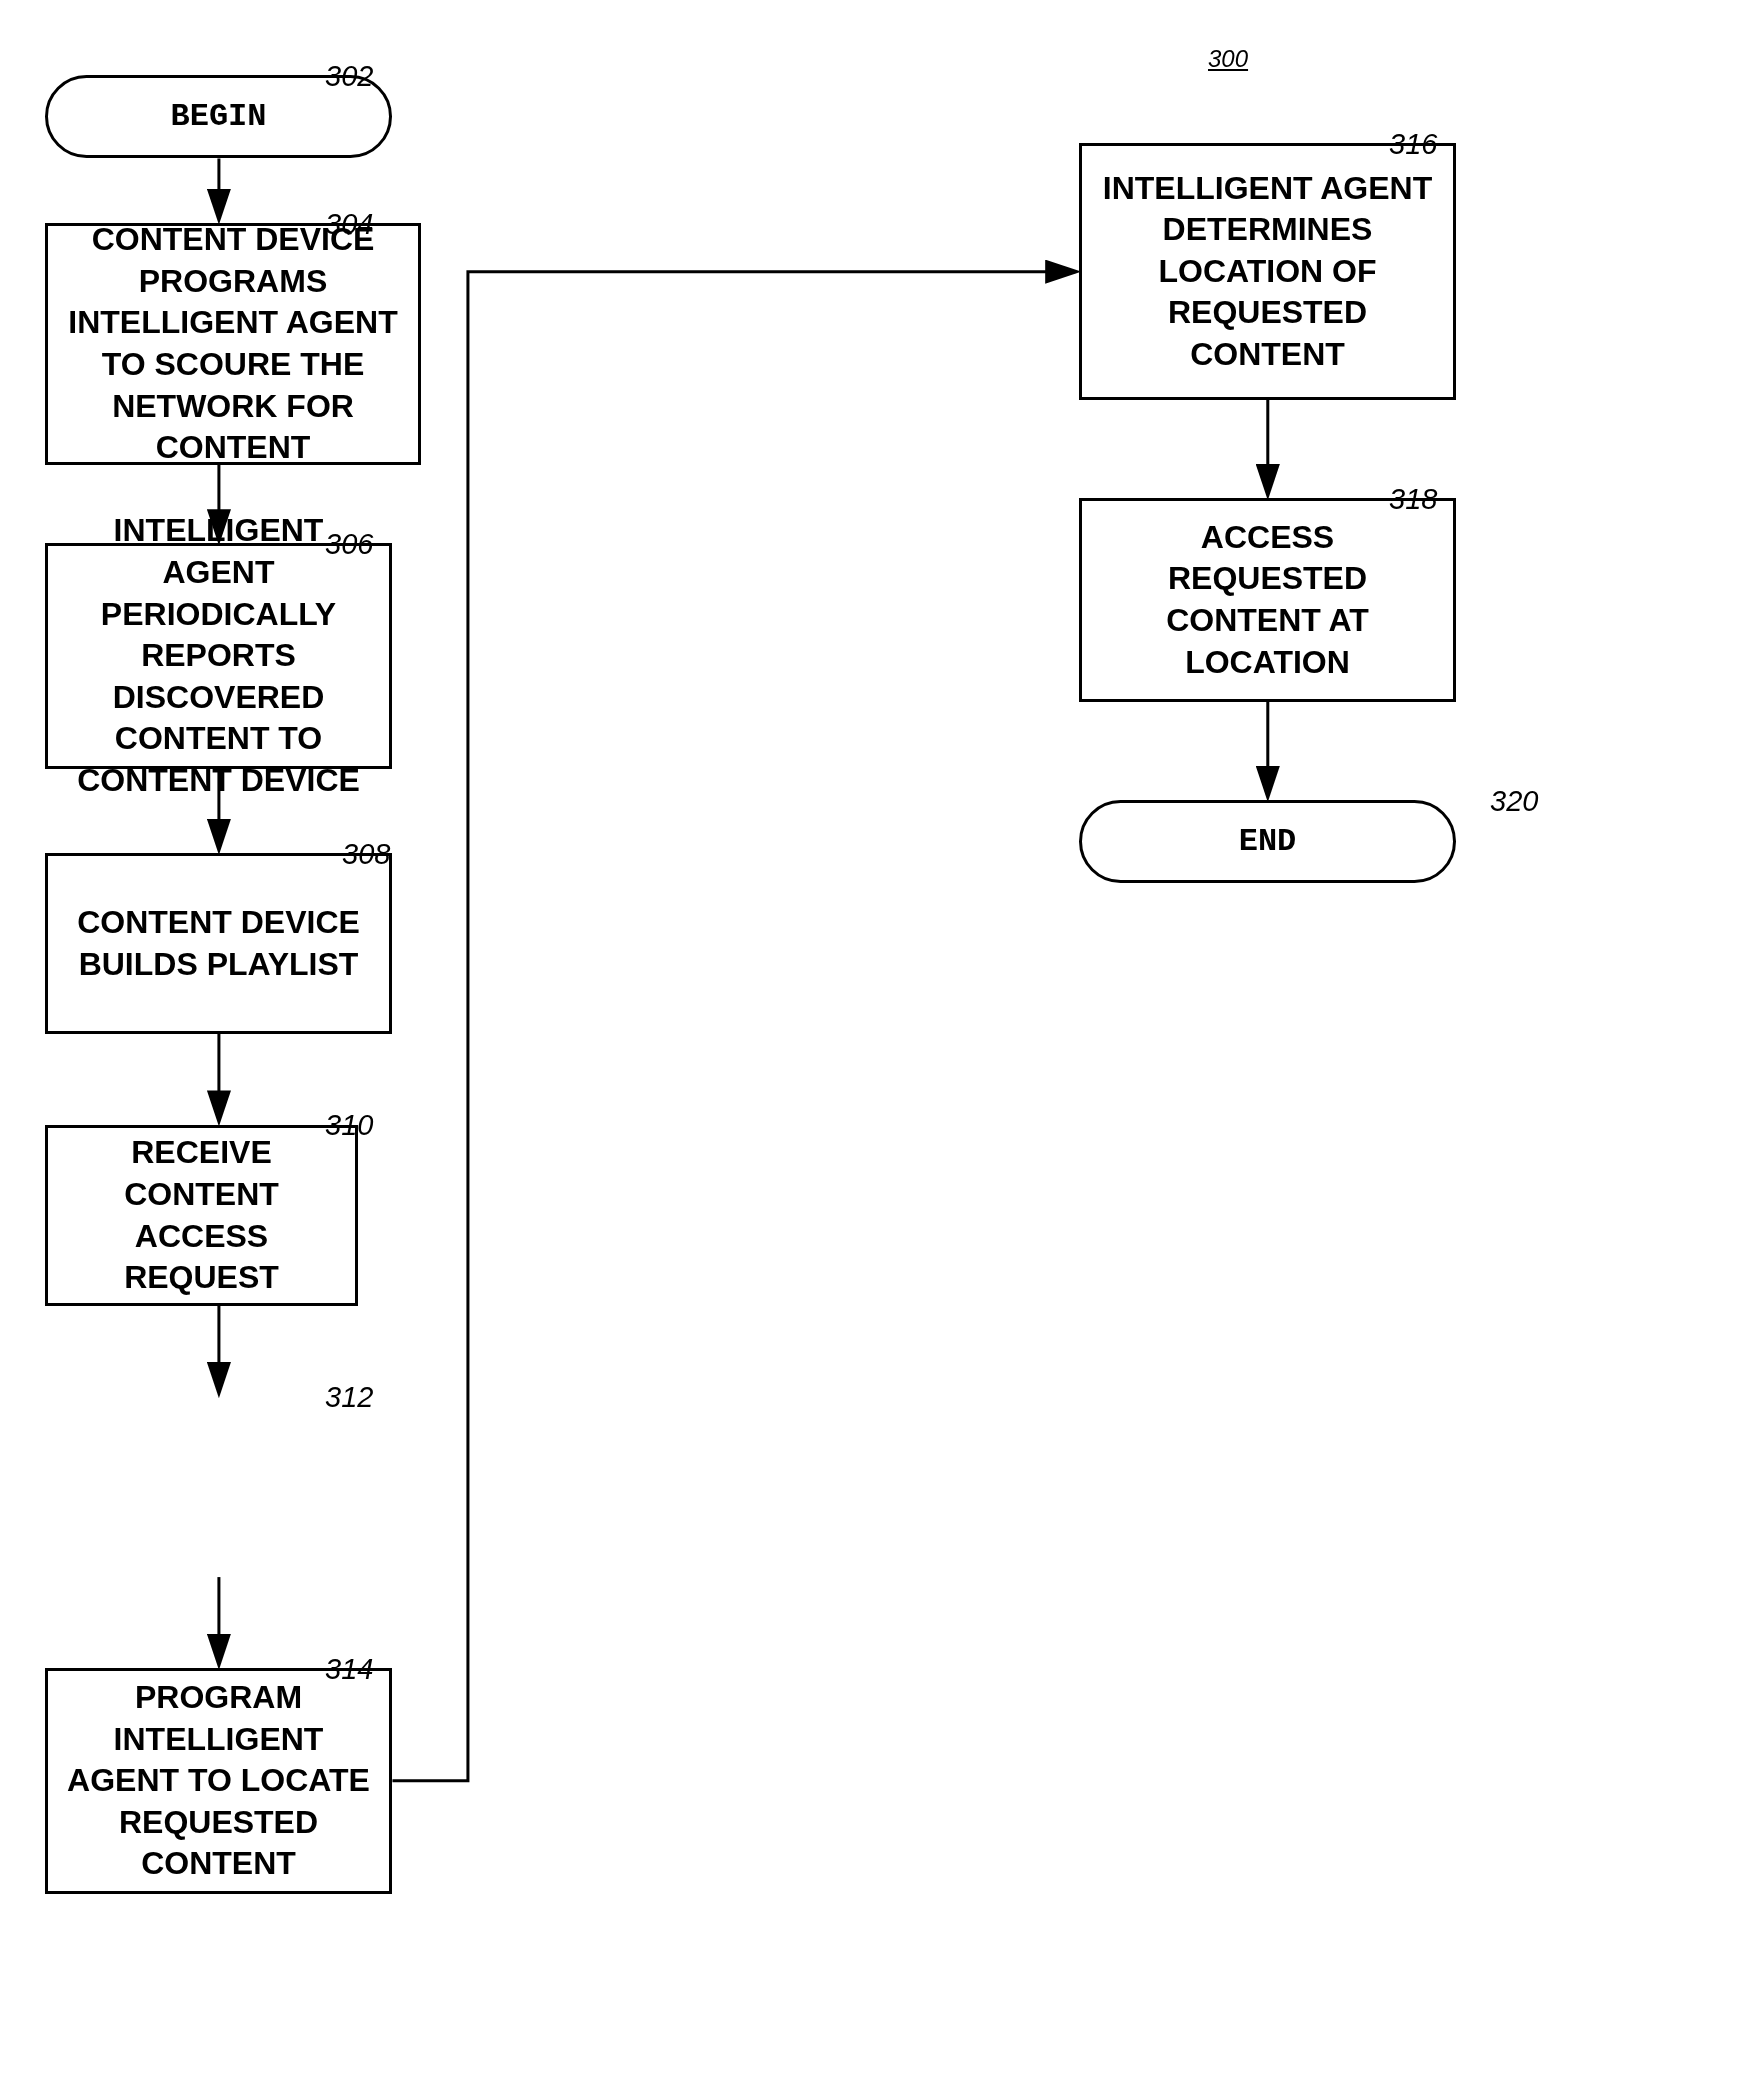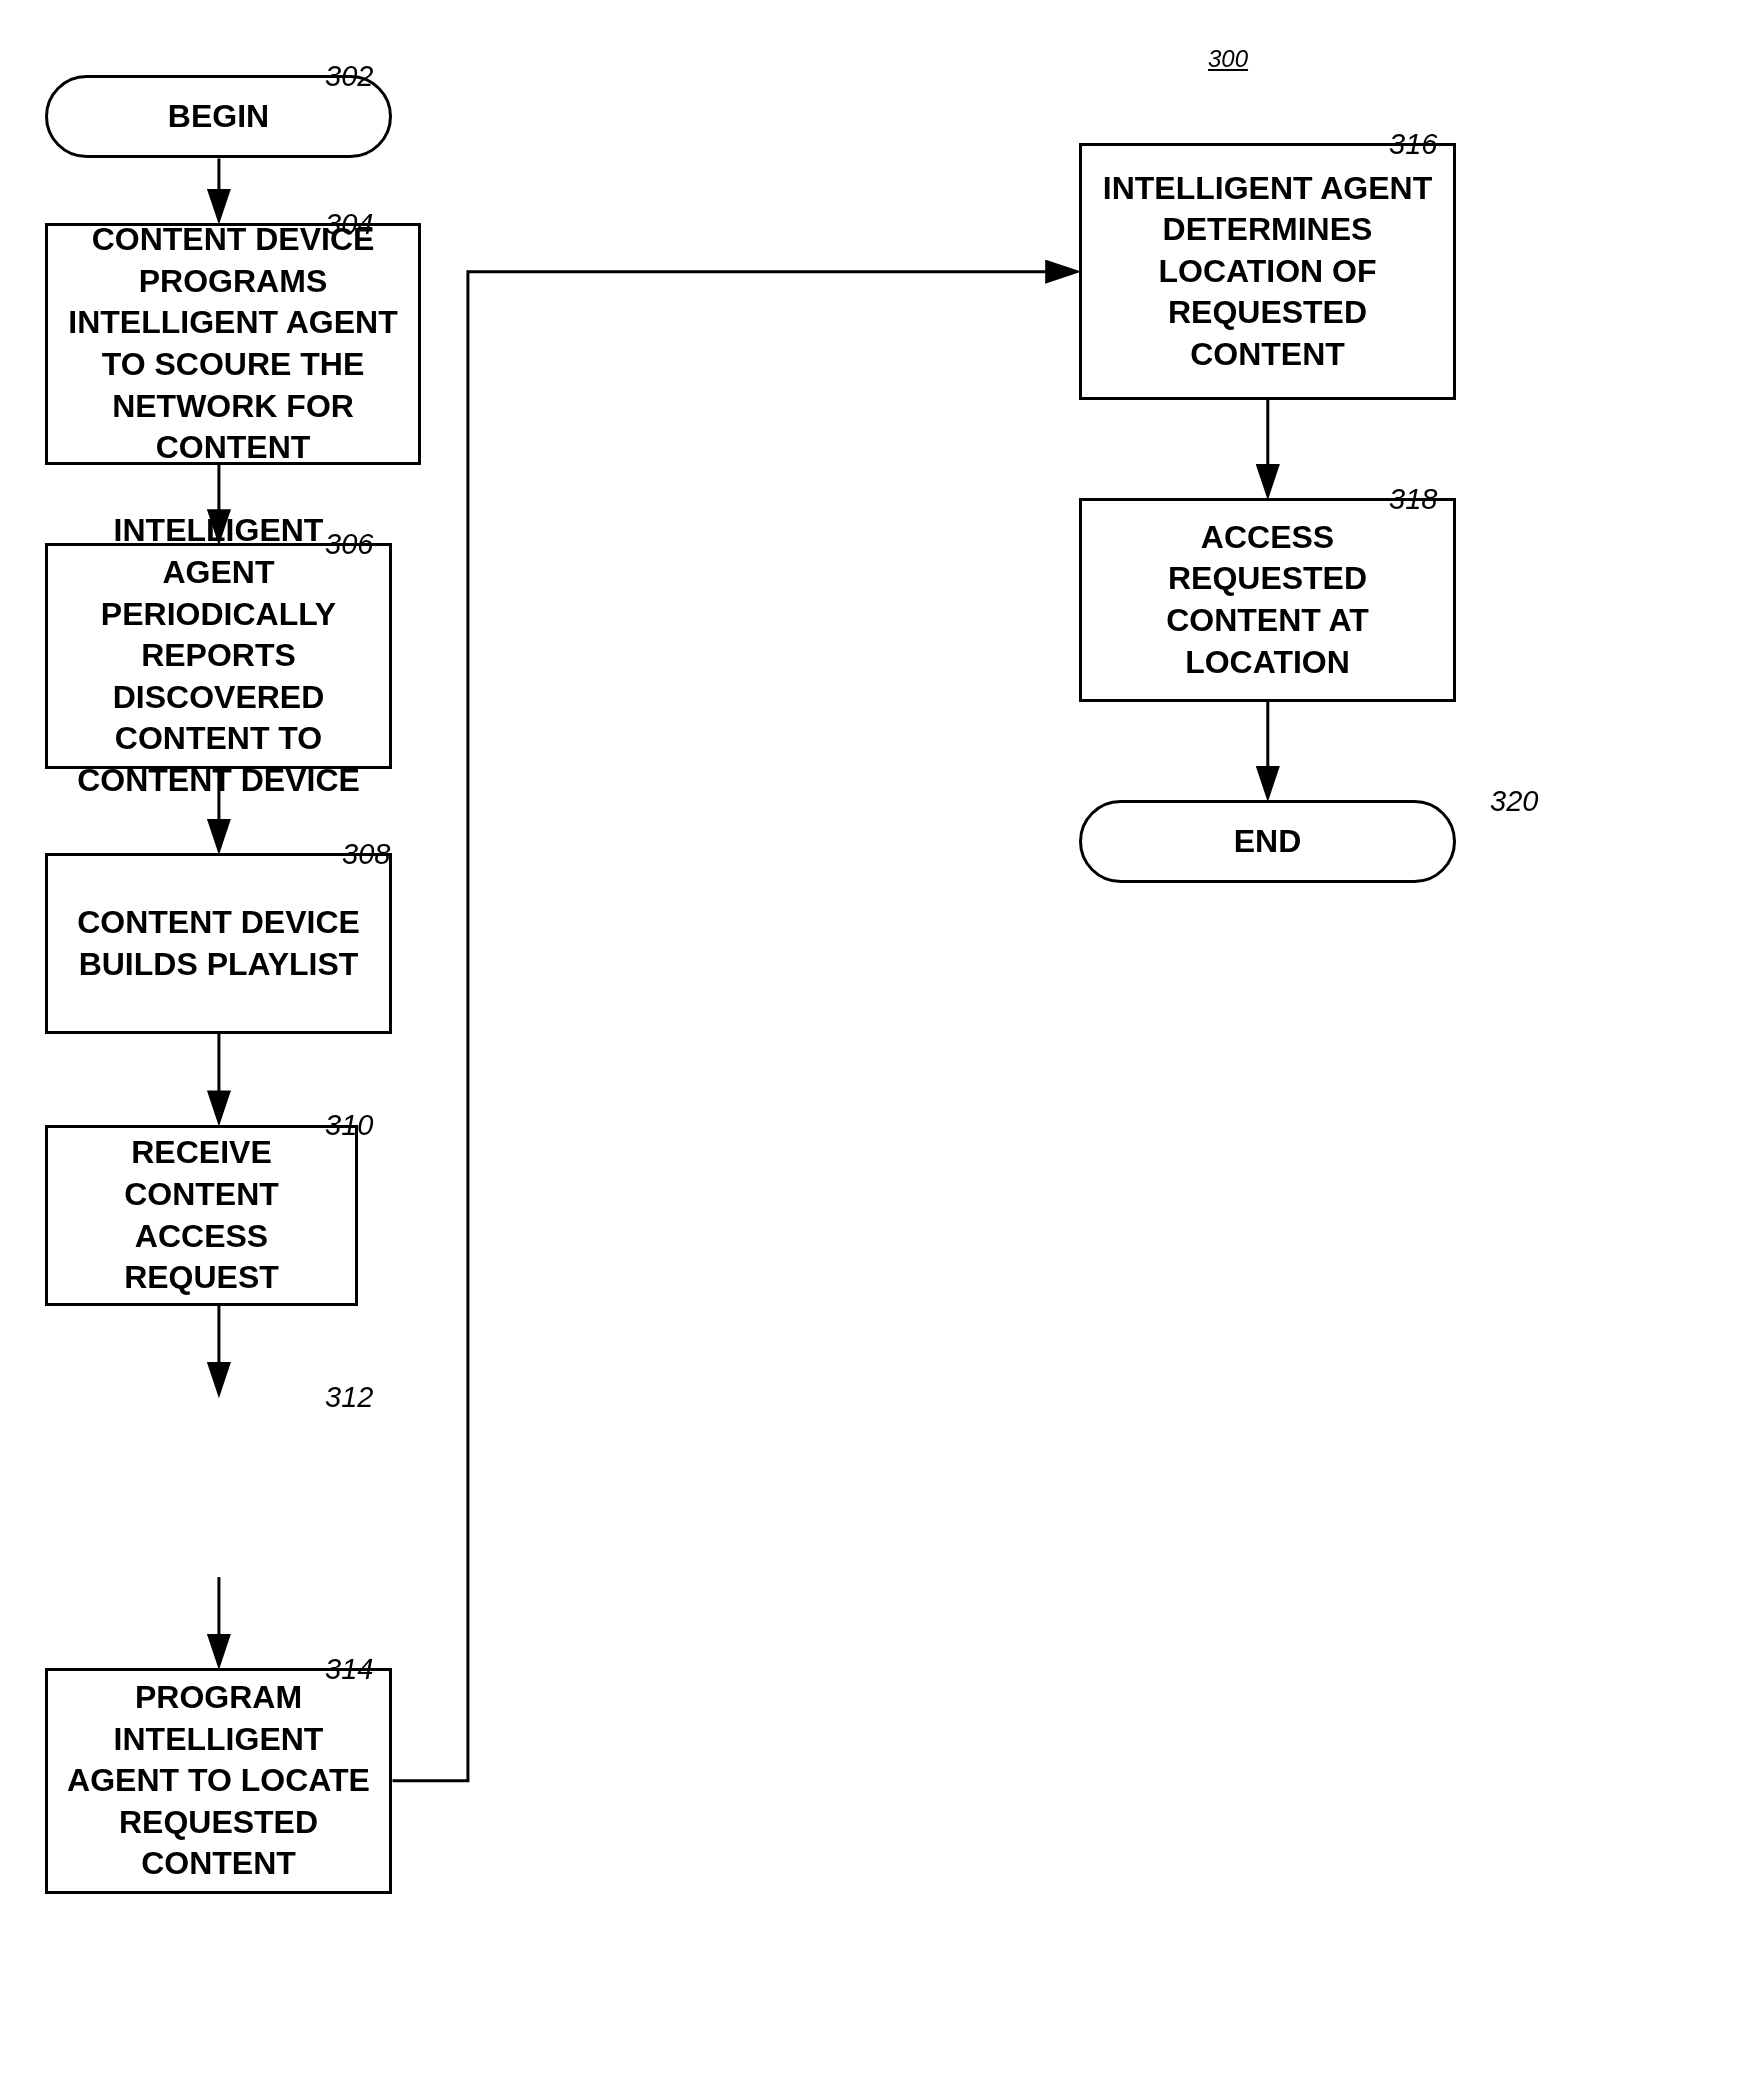--- a/index.html
+++ b/index.html
@@ -52,21 +52,21 @@
       position: absolute;
       border: 3px solid #000;
       background: #fff;
       border-radius: 45px;
       display: flex;
       align-items: center;
       justify-content: center;
       text-align: center;
       font-size: 32px;
       font-weight: bold;
-      font-family: Liberation Sans, sans-serif;
+      font-family: Liberation Mono, monospace;
       line-height: 1.3;
       padding: 5px 45px;
     }
 
     
     .svg-overlay {
       position: absolute;
       top: 0;
       left: 0;
       width: 1741px;

